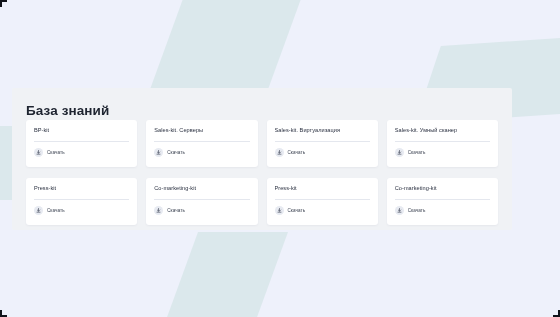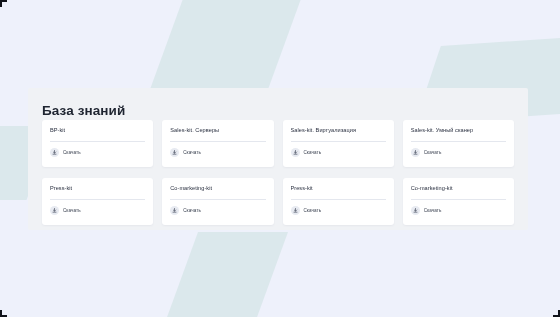--- a/index.html
+++ b/index.html
@@ -55,21 +55,21 @@
     left: 178px;
     top: 232px;
     width: 90px;
     height: 110px;
     transform: skewX(-20deg);
   }
 
   
   #panel {
     position: absolute;
-    left: 28px;
+    left: 12px;
     top: 88px;
     width: 500px;
     height: 142px;
     background: #f0f2f5;
     border-radius: 2px;
   }
 
   #panel-title {
     position: absolute;
     left: 14px;

